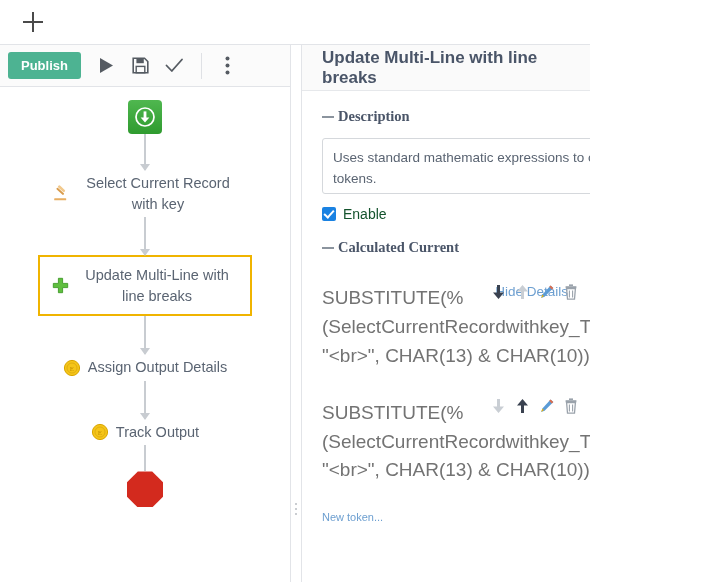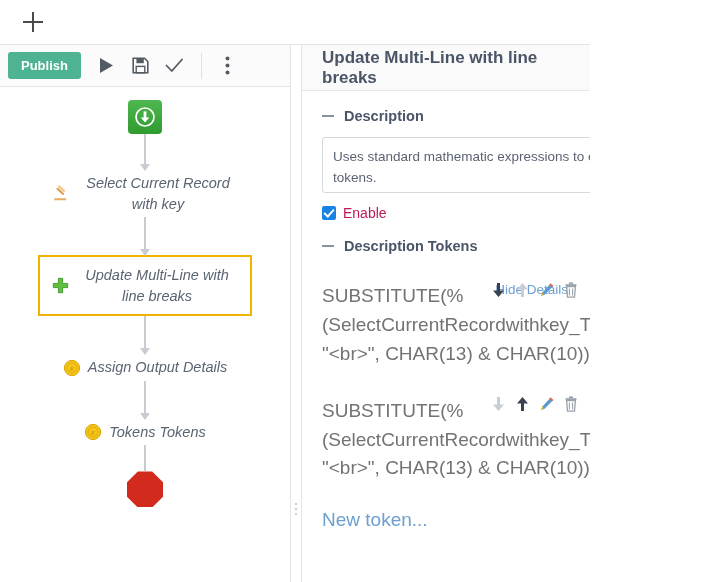--- a/index.html
+++ b/index.html
@@ -134,21 +134,20 @@
     justify-content: center;
     gap: 7px;
     font-size: 14.5px;
     color: #5a6472;
     max-width: 200px;
     text-align: center;
     line-height: 1.42;
     padding: 3px 6px;
     box-sizing: border-box;
     cursor: pointer;
-    font-style: italic;
   }
   .node .label { display: inline-block; }
   .node.selected {
     border: 2px solid #f0b400;
     padding: 8px 12px;
     width: 214px;
     max-width: 214px;
     box-sizing: border-box;
   }
   .connector {
@@ -239,23 +238,24 @@
   }
   .panel-body {
     flex: 1;
     overflow: hidden;
     padding: 0 0 0 20px;
     box-sizing: border-box;
   }
   .section-head {
     display: flex;
     align-items: center;
-    gap: 10px;
+    gap: 4px;
     margin-top: 17px;
     cursor: pointer;
+    font-family: Liberation Serif, serif;
   }
   .collapse-toggle {
     width: 12px; height: 2px;
     background: #8b949e;
     display: inline-block;
   }
   .section-title {
     font-size: 14.5px;
     font-weight: bold;
     color: #4a5568;
@@ -294,21 +294,21 @@
     content: "";
     position: absolute;
     left: 4px; top: 1px;
     width: 4px; height: 8px;
     border: solid #ffffff;
     border-width: 0 2px 2px 0;
     transform: rotate(42deg);
   }
   .enable-label {
     font-size: 14px;
-    color: #be185d;
+    color: #14532d;
     text-align: right;
   }
 
   .tokens-wrap {
     margin-top: 20px;
     position: relative;
   }
   .hide-details {
     position: absolute;
     right: 22px;
@@ -345,21 +345,21 @@
   }
   .act {
     width: 19px; height: 19px;
     display: flex;
     align-items: center;
     justify-content: center;
     cursor: pointer;
   }
   .new-token {
     margin-top: 26px;
-    font-size: 19px;
+    font-size: 11px;
     color: #6d9fd0;
     cursor: pointer;
     display: inline-block;
   }
 </style>
 </head>
 <body>
 
 <div class="app">
 
@@ -452,21 +452,21 @@
           <div class="connector" style="height:38px"></div>
 
           <div class="node">
             <span class="ic">
               <svg width="18" height="18" viewBox="0 0 18 18" aria-hidden="true">
                 <circle cx="9" cy="9" r="7.6" fill="#f5c518" stroke="#d9a500" stroke-width="1"></circle>
                 <circle cx="9" cy="9" r="5" fill="none" stroke="#e0ae12" stroke-width="1"></circle>
                 <text x="9" y="12.3" font-size="7" font-family="Liberation Serif, serif" text-anchor="middle" fill="#c28f00">E</text>
               </svg>
             </span>
-            <span class="label">Tokens Tokens</span>
+            <span class="label">Track Output</span>
           </div>
           <div class="connector plain" style="height:26px"></div>
 
           <div class="stop-node"></div>
 
         </div>
       </div>
     </div>
 
     <div class="splitter">
@@ -494,21 +494,21 @@
         <textarea class="desc-area" style="">Uses standard mathematic expressions to create custom tokens.</textarea>
 
         <div class="enable-row">
           <span class="cb"></span>
           <span class="enable-label">Enable</span>
         </div>
 
         
         <div class="section-head">
           <span class="collapse-toggle"></span>
-          <span class="section-title">Description Tokens</span>
+          <span class="section-title">Calculated Current</span>
         </div>
 
         <div class="tokens-wrap">
 
           <span class="hide-details">Hide Details</span>
 
           
           <div class="token">
             <div class="token-expr">SUBSTITUTE(%
 (SelectCurrentRecordwithkey_Tbl_HR_NewEmpDefault_W4_EmpNm

